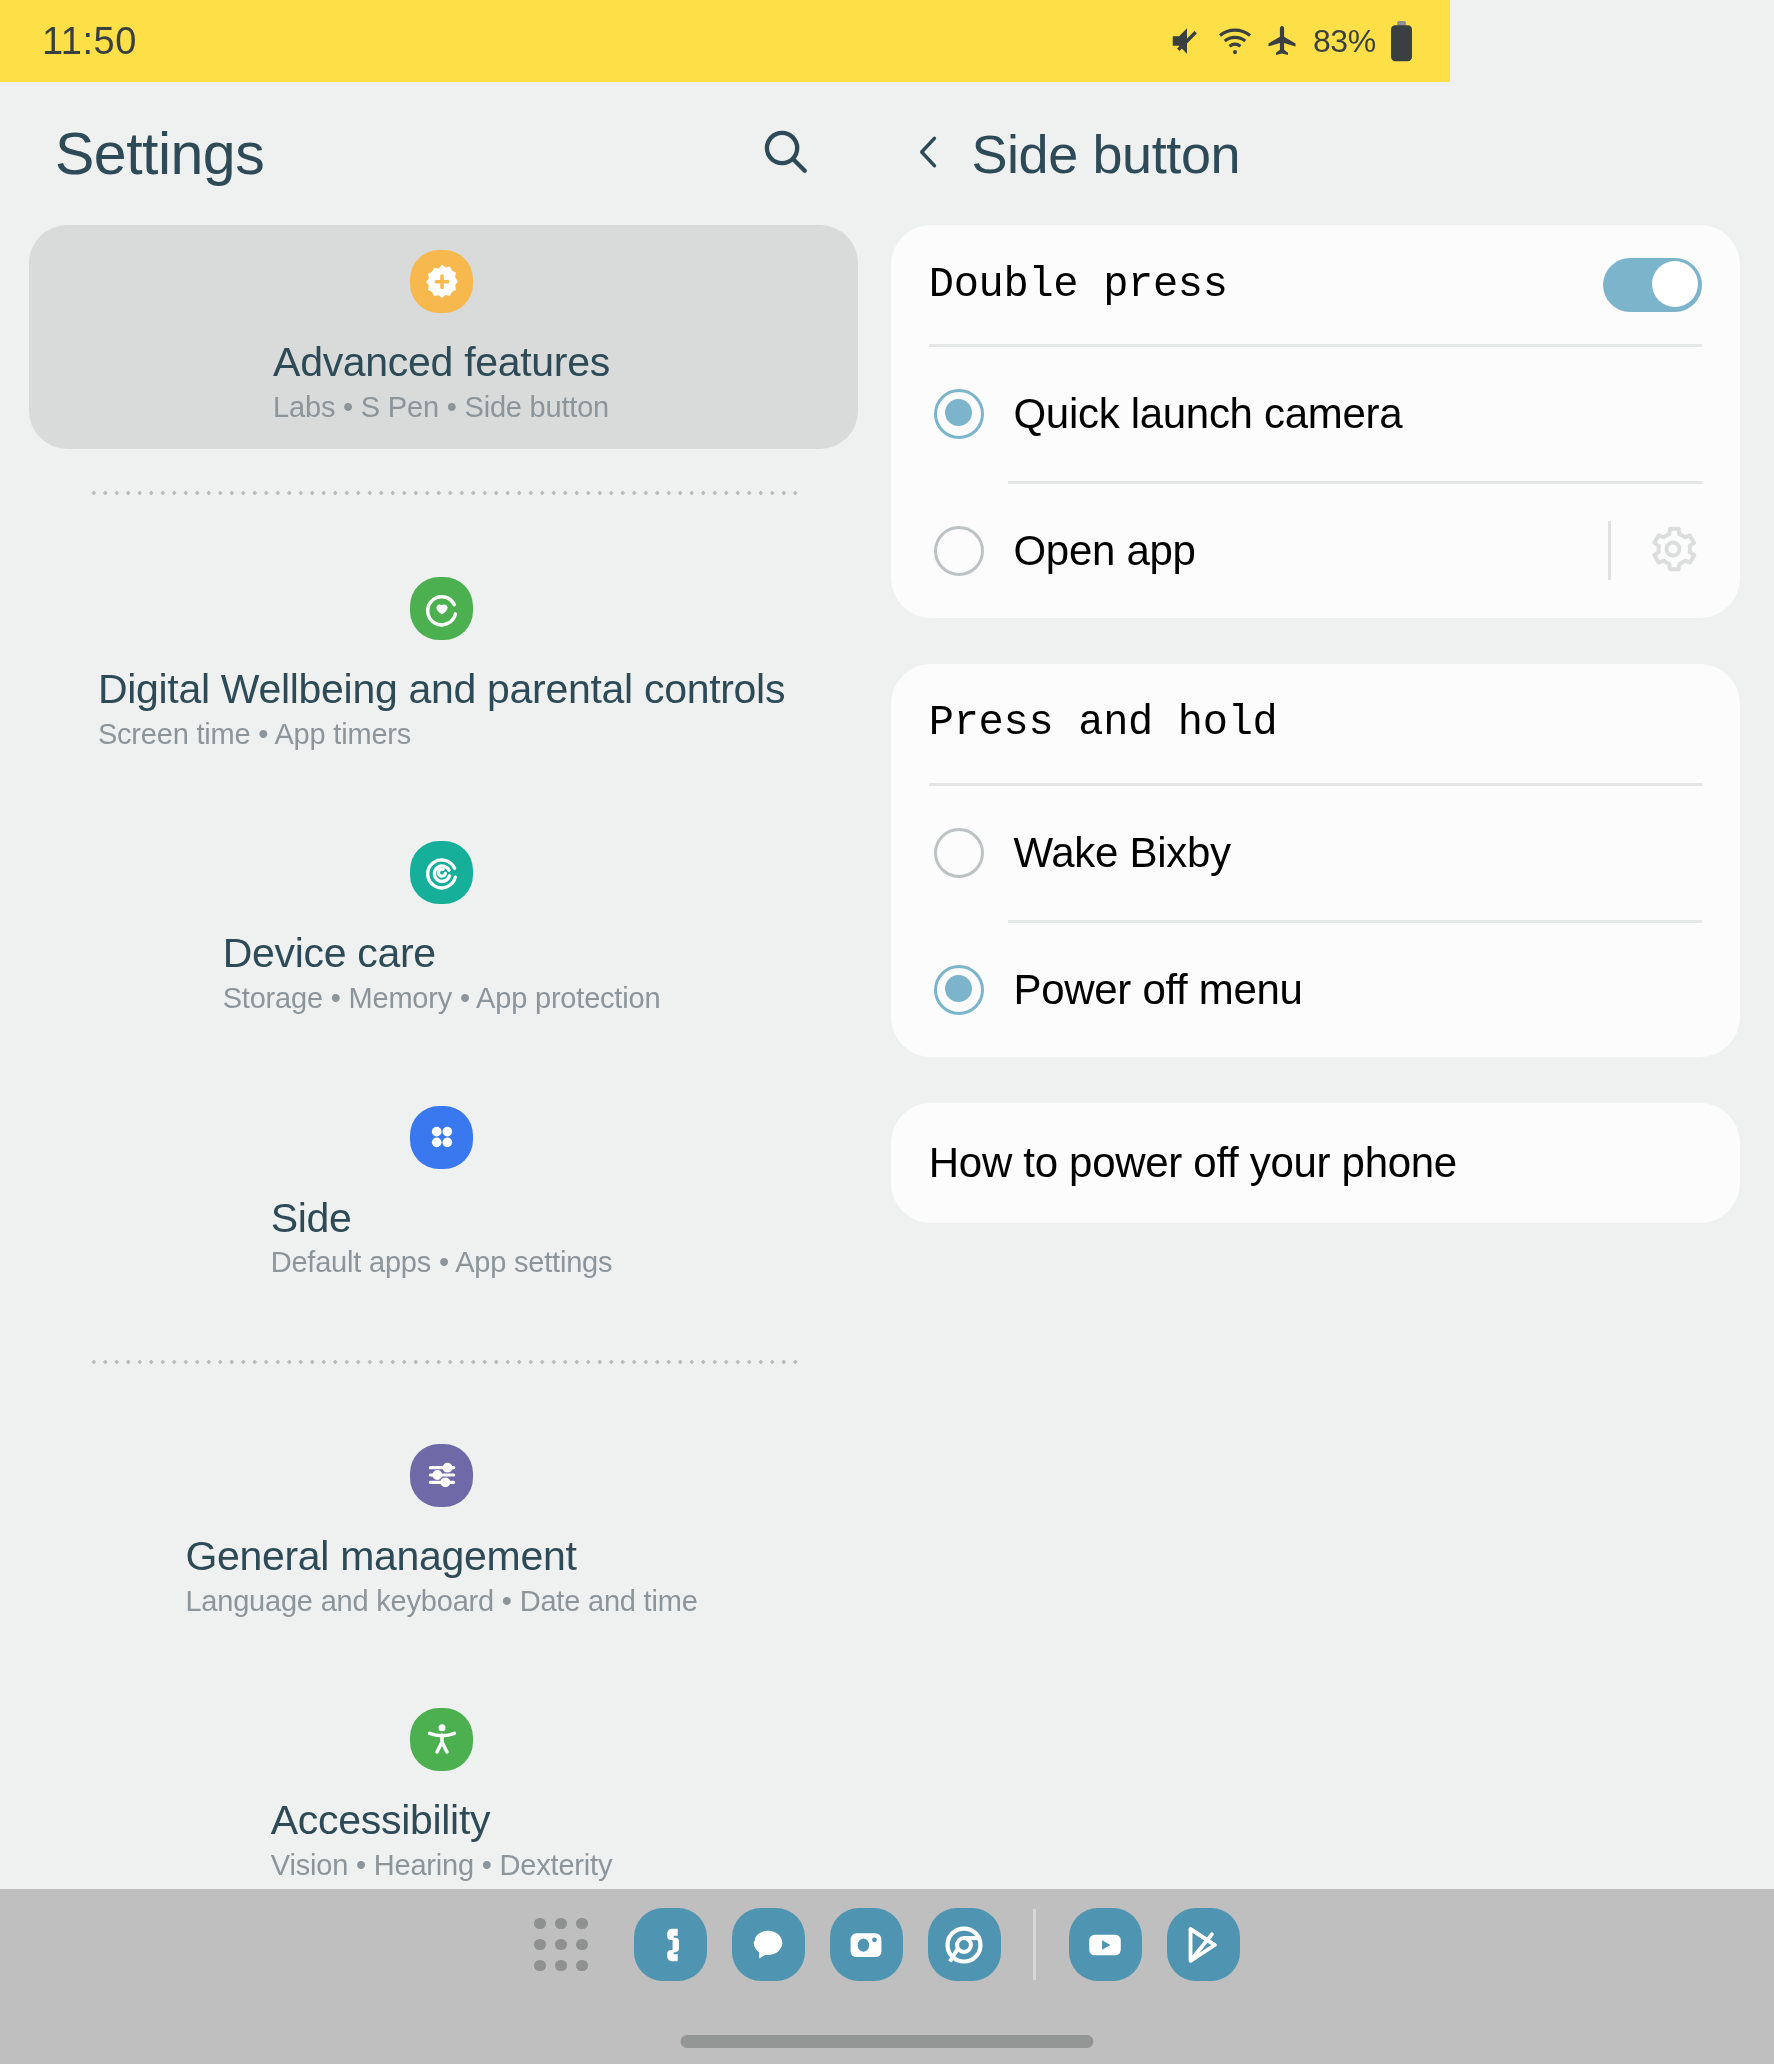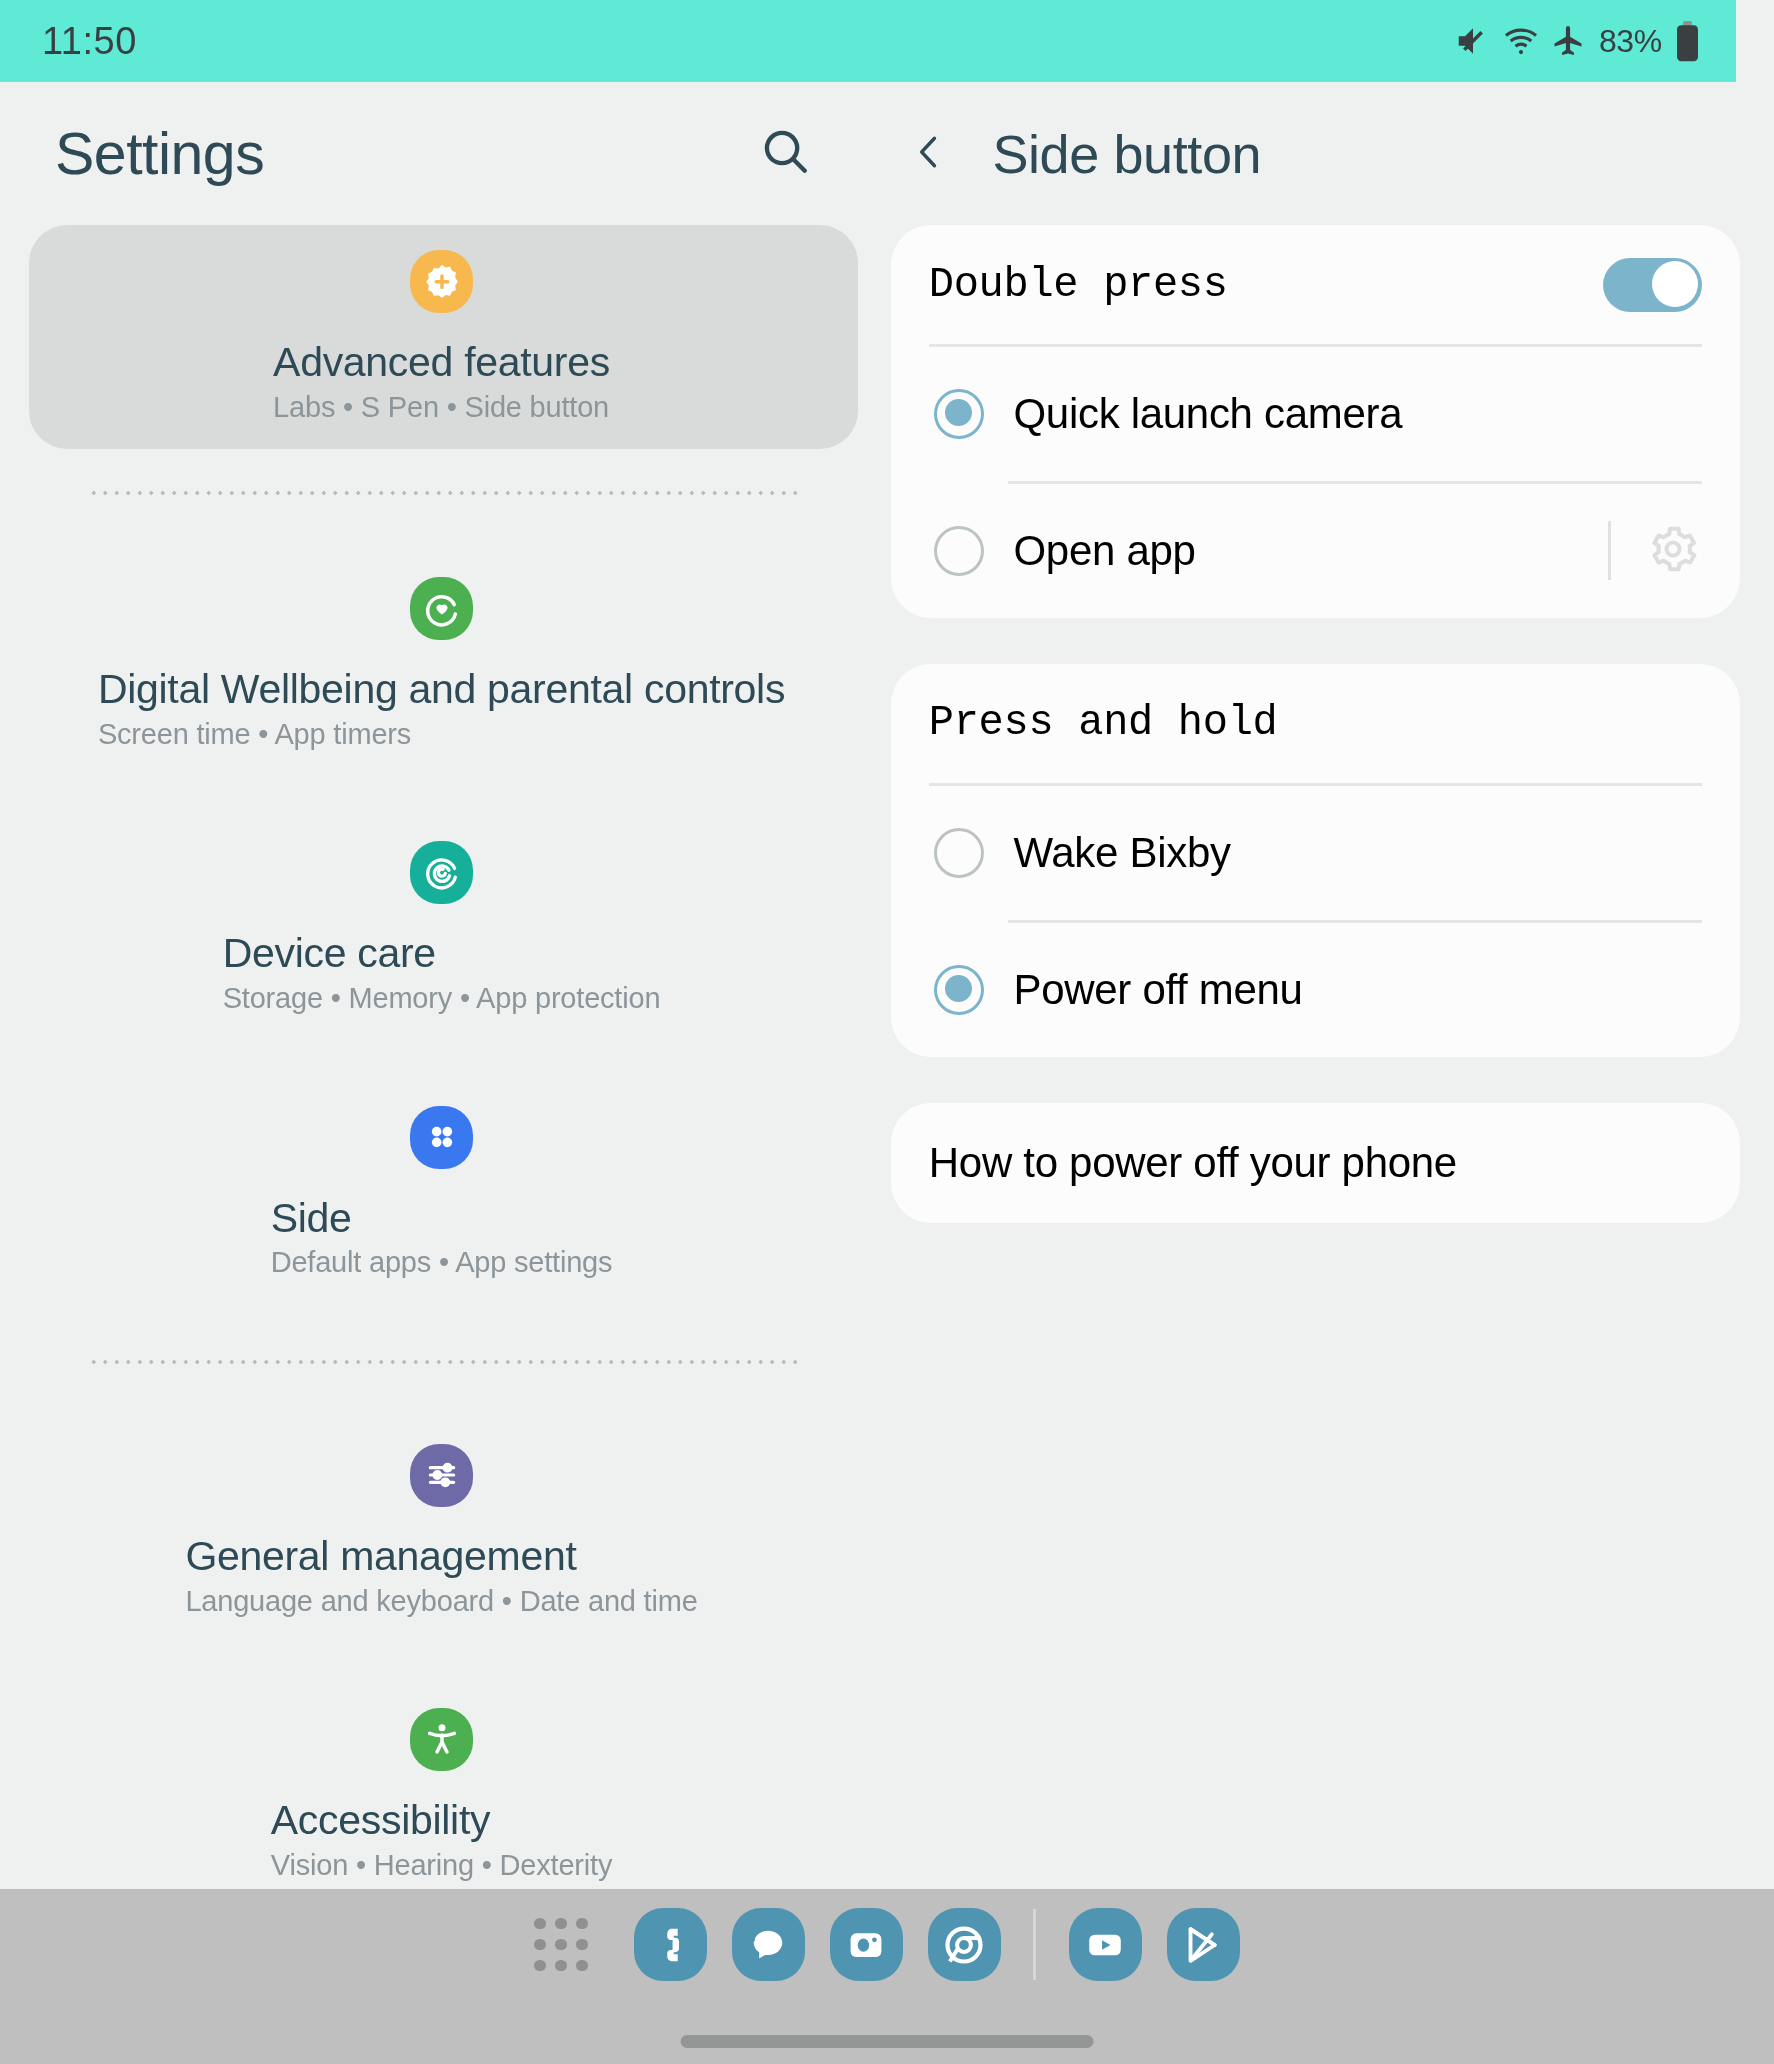--- a/index.html
+++ b/index.html
@@ -14,27 +14,27 @@
     font-family: "Liberation Sans", sans-serif;
     background: #eff1f0;
     position: relative;
     -webkit-font-smoothing: antialiased;
   }
 
   
   .status-bar {
     position: absolute;
     top: 0; left: 0;
-    width: 1736px;
+    width: 1450px;
     height: 82px;
     display: flex;
     align-items: center;
     justify-content: space-between;
     padding: 0 36px 0 42px;
-    background: #5eead4;
+    background: #fde047;
   }
   .status-time {
     font-size: 38px;
     color: #3a3f42;
     letter-spacing: 0.5px;
   }
   .status-right {
     display: flex;
     align-items: center;
     gap: 9.6px;
@@ -134,21 +134,21 @@
   .right-pane {
     width: 887px;
     height: 100%;
     position: relative;
     padding: 0 34px 0 3.8px;
   }
   .right-header {
     height: 143px;
     display: flex;
     align-items: center;
-    gap: 35px;
+    gap: 14px;
     padding-left: 9.6px;
   }
   .back-btn {
     width: 57px; height: 57px;
     display: flex; align-items: center; justify-content: center;
   }
   .panel-title {
     font-size: 54px;
     color: #2d4a56;
     letter-spacing: -0.4px;

